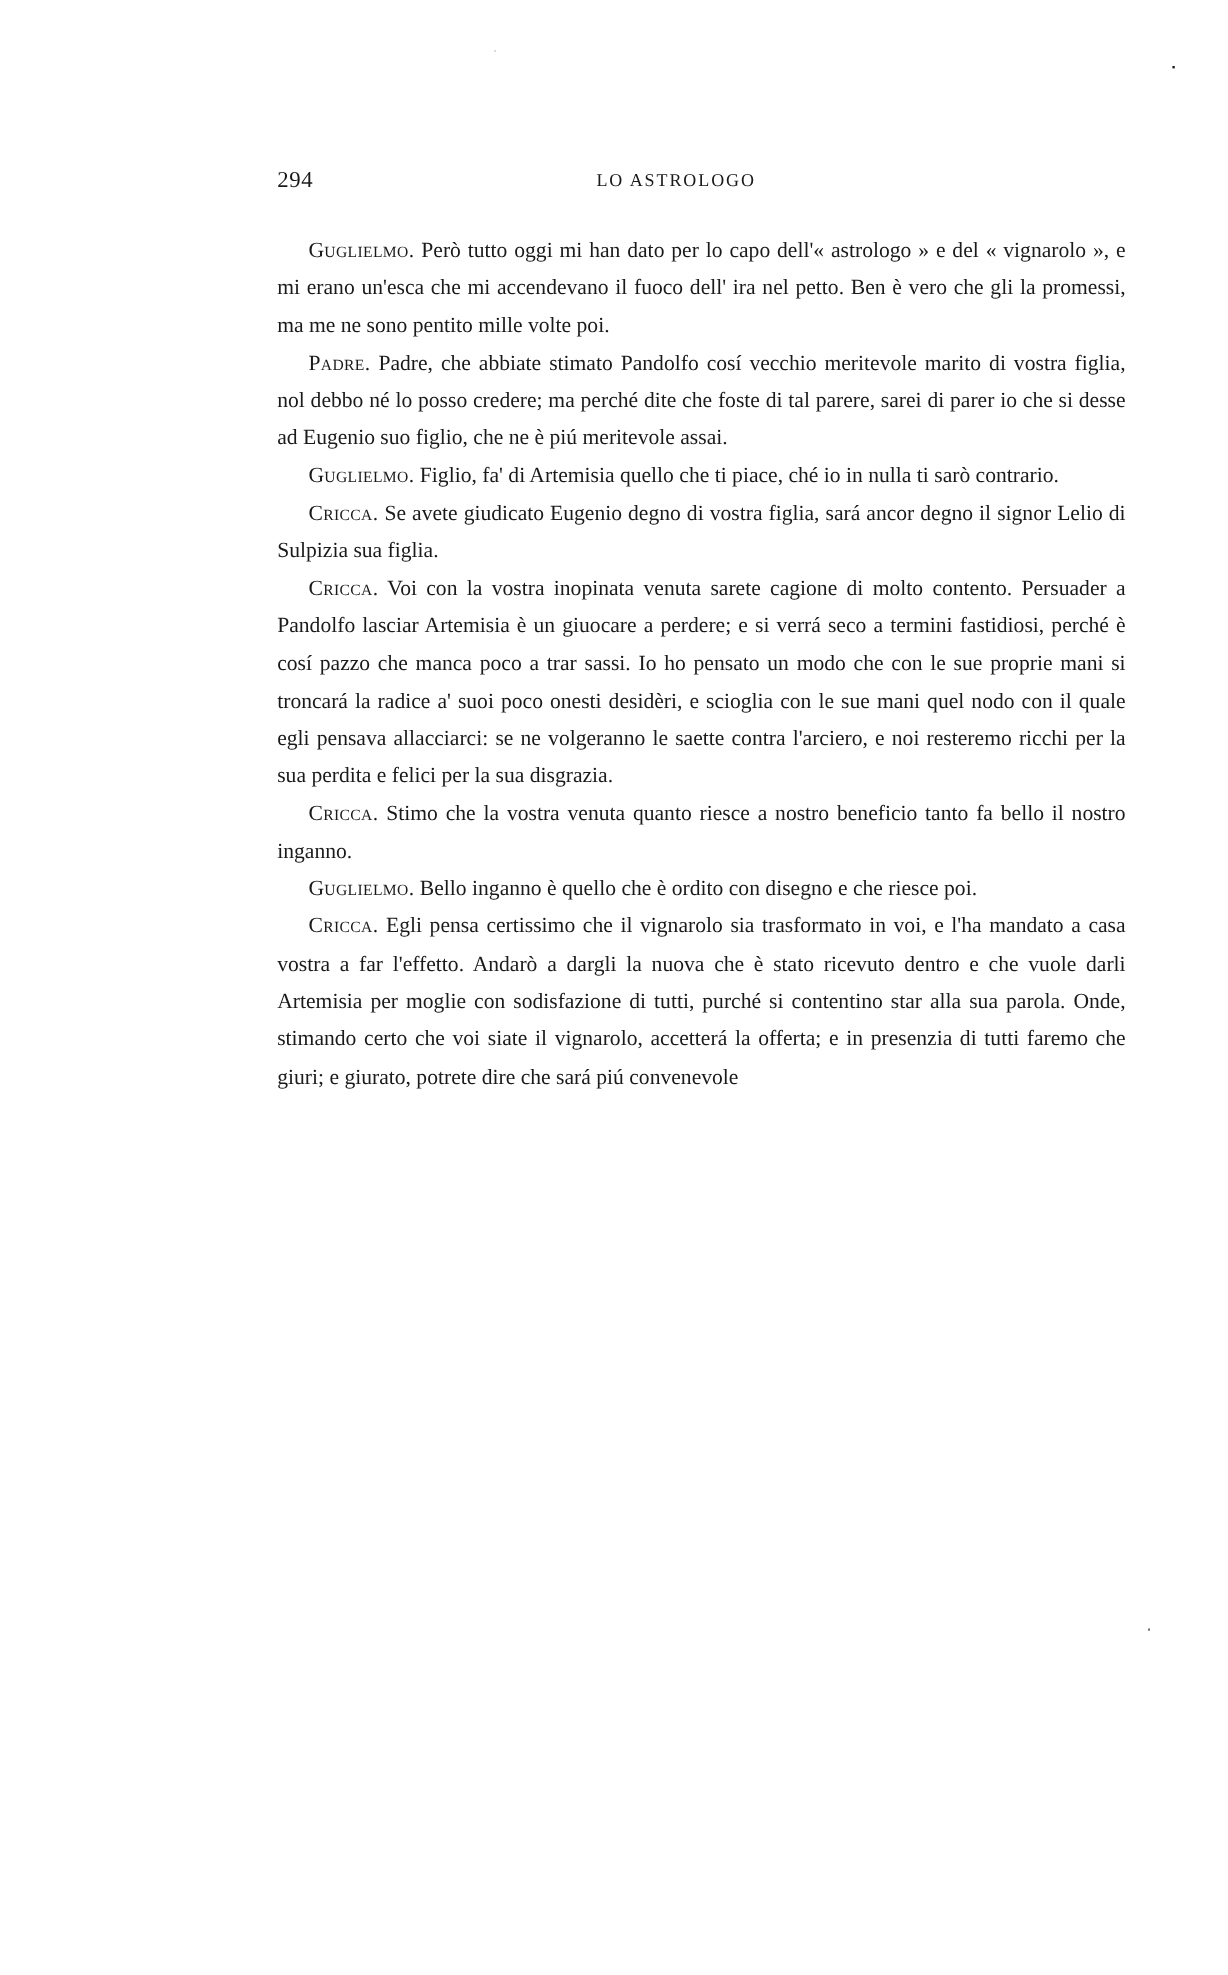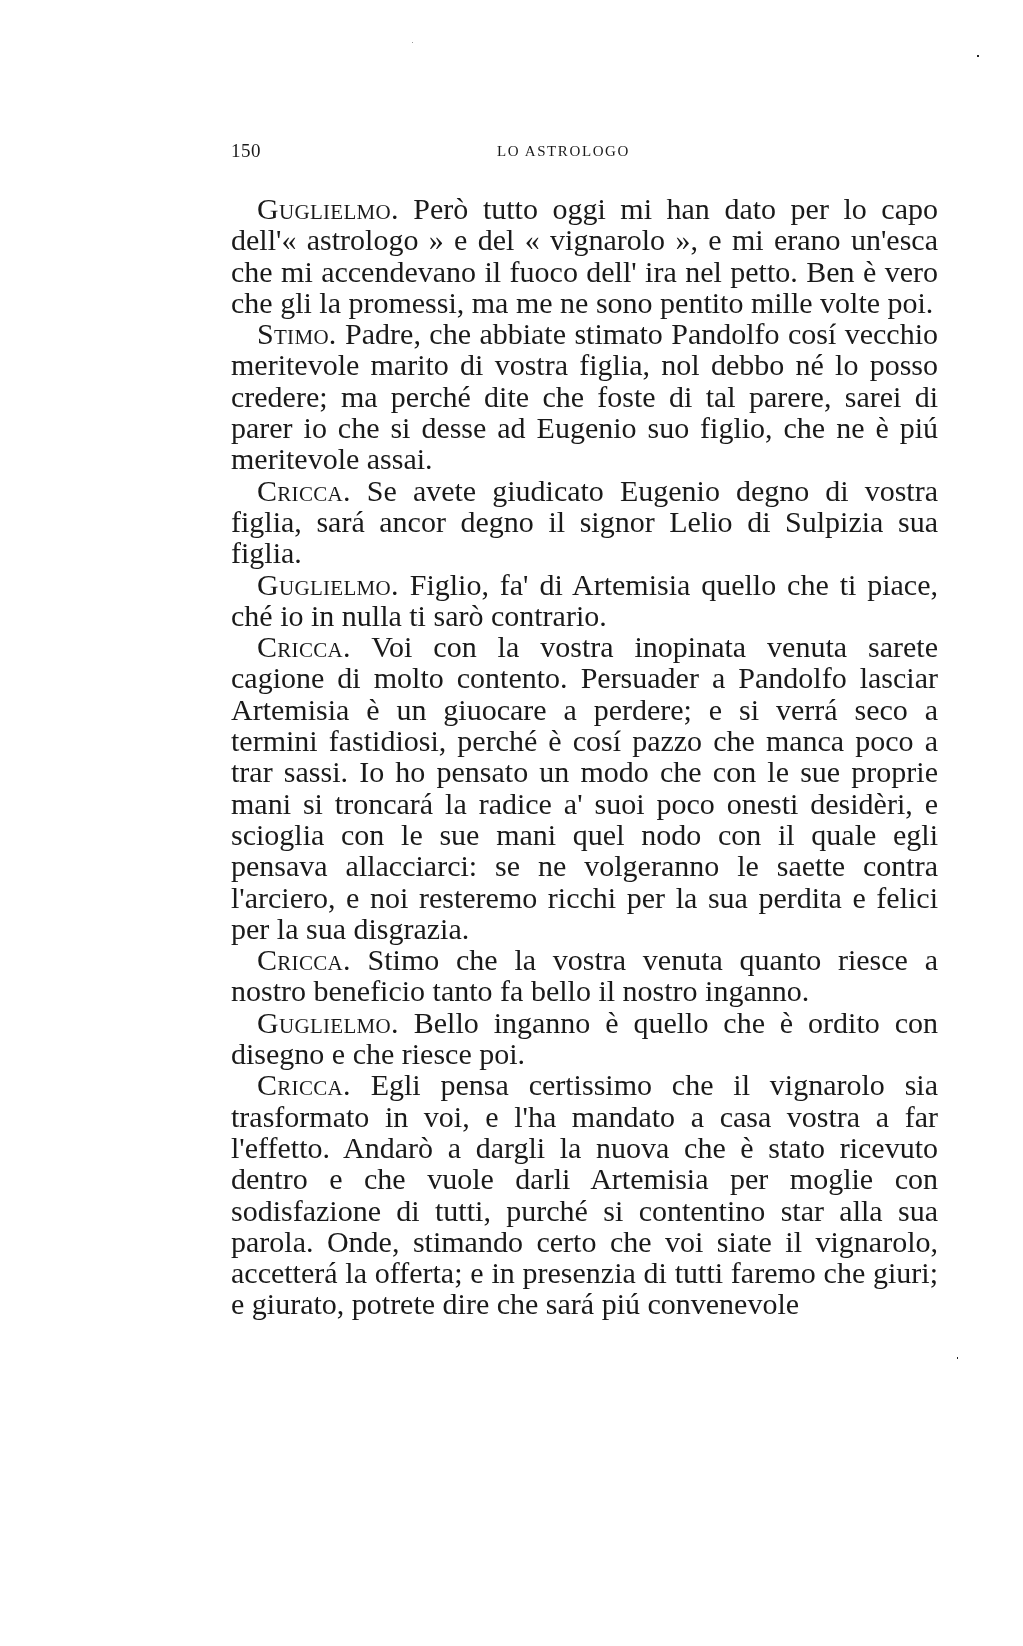--- a/index.html
+++ b/index.html
@@ -41,47 +41,47 @@
       top: 3px;
       font-size: 15px;
       letter-spacing: 1.6px;
       text-transform: uppercase;
     }
     .body-text {
       position: absolute;
       top: 193px;
       left: 231px;
       width: 707px;
-      font-size: 30px;
+      font-size: 18px;
       line-height: 31.3px;
       text-align: justify;
     }
     .para {
       margin: 0;
       text-indent: 26px;
     }
     .speaker {
       font-variant: small-caps;
       letter-spacing: 0.3px;
     }
   </style>
 </head>
 <body>
 
 <div class="speck" style="left:977px; top:55px;"></div>
 <div class="speck" style="left:957px; top:1357px; width:1px; height:2px;"></div>
 <div class="speck" style="left:412px; top:42px; width:1px; height:1px; background:#999;"></div>
 
 <div class="header">
-  <span class="page-number">150</span>
+  <span class="page-number">294</span>
   <span class="running-title">LO ASTROLOGO</span>
 </div>
 
 <div class="body-text">
   <p class="para"><span class="speaker">Guglielmo.</span><span> Però tutto oggi mi han dato per lo capo dell'« astrologo » e del « vignarolo », e mi erano un'esca che mi accendevano il fuoco dell' ira nel petto. Ben è vero che gli la promessi, ma me ne sono pentito mille volte poi.</span></p>
-  <p class="para"><span class="speaker">Stimo.</span><span> Padre, che abbiate stimato Pandolfo cosí vecchio meritevole marito di vostra figlia, nol debbo né lo posso credere; ma perché dite che foste di tal parere, sarei di parer io che si desse ad Eugenio suo figlio, che ne è piú meritevole assai.</span></p>
+  <p class="para"><span class="speaker">Padre.</span><span> Padre, che abbiate stimato Pandolfo cosí vecchio meritevole marito di vostra figlia, nol debbo né lo posso credere; ma perché dite che foste di tal parere, sarei di parer io che si desse ad Eugenio suo figlio, che ne è piú meritevole assai.</span></p>
+  <p class="para"><span class="speaker">Guglielmo.</span><span> Figlio, fa' di Artemisia quello che ti piace, ché io in nulla ti sarò contrario.</span></p>
   <p class="para"><span class="speaker">Cricca.</span><span> Se avete giudicato Eugenio degno di vostra figlia, sará ancor degno il signor Lelio di Sulpizia sua figlia.</span></p>
-  <p class="para"><span class="speaker">Guglielmo.</span><span> Figlio, fa' di Artemisia quello che ti piace, ché io in nulla ti sarò contrario.</span></p>
   <p class="para"><span class="speaker">Cricca.</span><span> Voi con la vostra inopinata venuta sarete cagione di molto contento. Persuader a Pandolfo lasciar Artemisia è un giuocare a perdere; e si verrá seco a termini fastidiosi, perché è cosí pazzo che manca poco a trar sassi. Io ho pensato un modo che con le sue proprie mani si troncará la radice a' suoi poco onesti desidèri, e scioglia con le sue mani quel nodo con il quale egli pensava allacciarci: se ne volgeranno le saette contra l'arciero, e noi resteremo ricchi per la sua perdita e felici per la sua disgrazia.</span></p>
   <p class="para"><span class="speaker">Cricca.</span><span> Stimo che la vostra venuta quanto riesce a nostro beneficio tanto fa bello il nostro inganno.</span></p>
   <p class="para"><span class="speaker">Guglielmo.</span><span> Bello inganno è quello che è ordito con disegno e che riesce poi.</span></p>
   <p class="para"><span class="speaker">Cricca.</span><span> Egli pensa certissimo che il vignarolo sia trasformato in voi, e l'ha mandato a casa vostra a far l'effetto. Andarò a dargli la nuova che è stato ricevuto dentro e che vuole darli Artemisia per moglie con sodisfazione di tutti, purché si contentino star alla sua parola. Onde, stimando certo che voi siate il vignarolo, accetterá la offerta; e in presenzia di tutti faremo che giuri; e giurato, potrete dire che sará piú convenevole</span></p>
 </div>
 
 </body></html>

